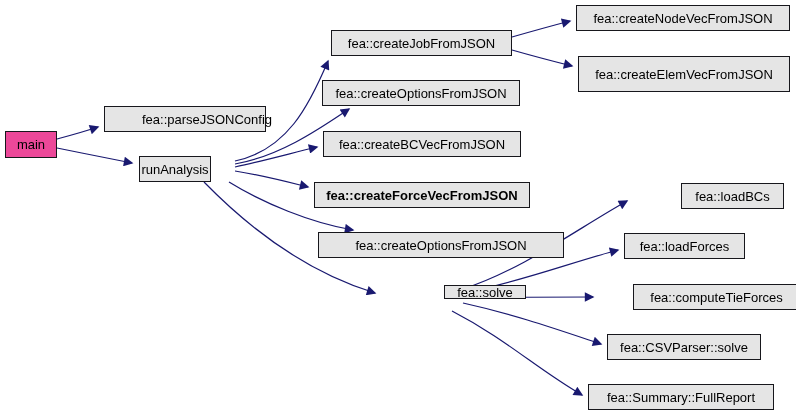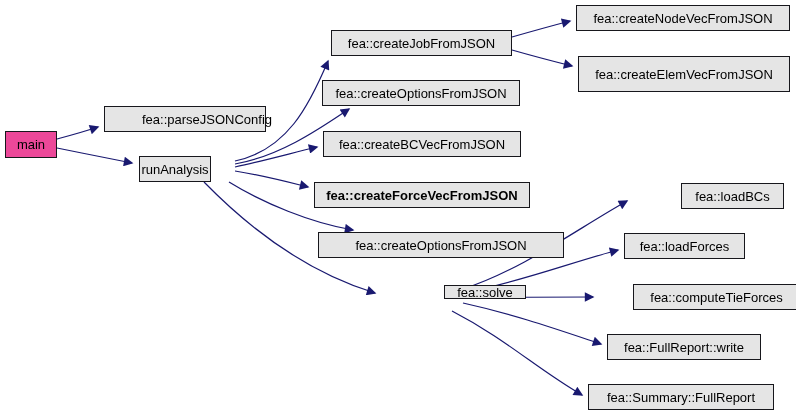--- a/index.html
+++ b/index.html
@@ -73,17 +73,17 @@
   <div class="node" style="left:318px;top:232px;width:246px;height:26px;">fea::createOptionsFromJSON</div>
 
   <div class="node" style="left:398px;top:285px;width:82px;height:14px;margin-left:46px;">fea::solve</div>
 
   <div class="node" style="left:633px;top:183px;width:103px;height:26px;margin-left:48px;">fea::loadBCs</div>
 
   <div class="node" style="left:624px;top:233px;width:121px;height:26px;">fea::loadForces</div>
 
   <div class="node" style="left:633px;top:284px;width:167px;height:26px;">fea::computeTieForces</div>
 
-  <div class="node" style="left:607px;top:334px;width:154px;height:26px;">fea::FullReport::write</div>
+  <div class="node" style="left:607px;top:334px;width:154px;height:26px;">fea::CSVParser::solve</div>
 
   <div class="node" style="left:588px;top:384px;width:186px;height:26px;">fea::Summary::FullReport</div>
 
 </div>
 
 </body></html>

